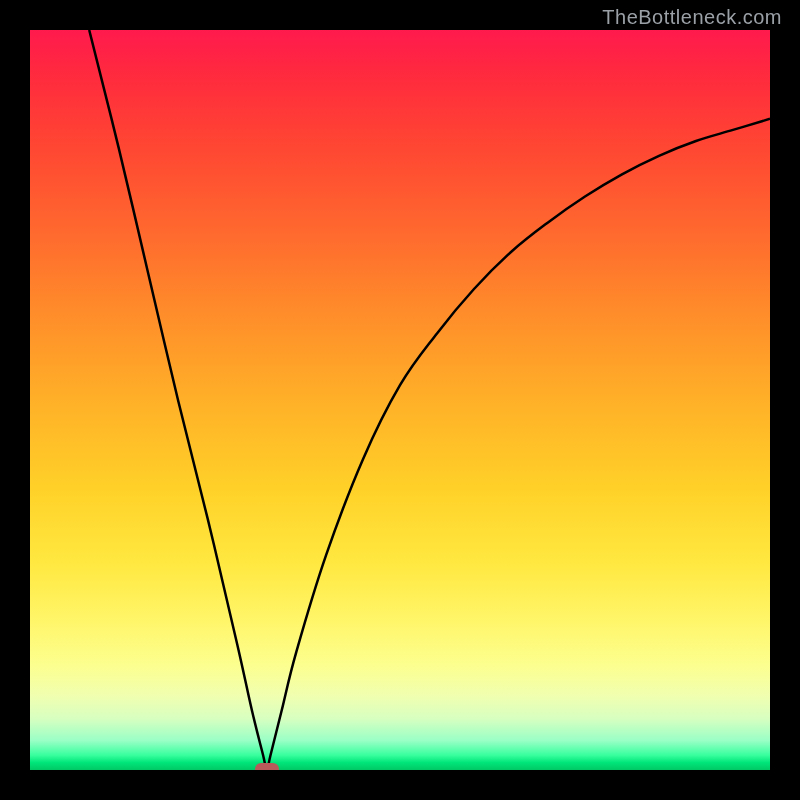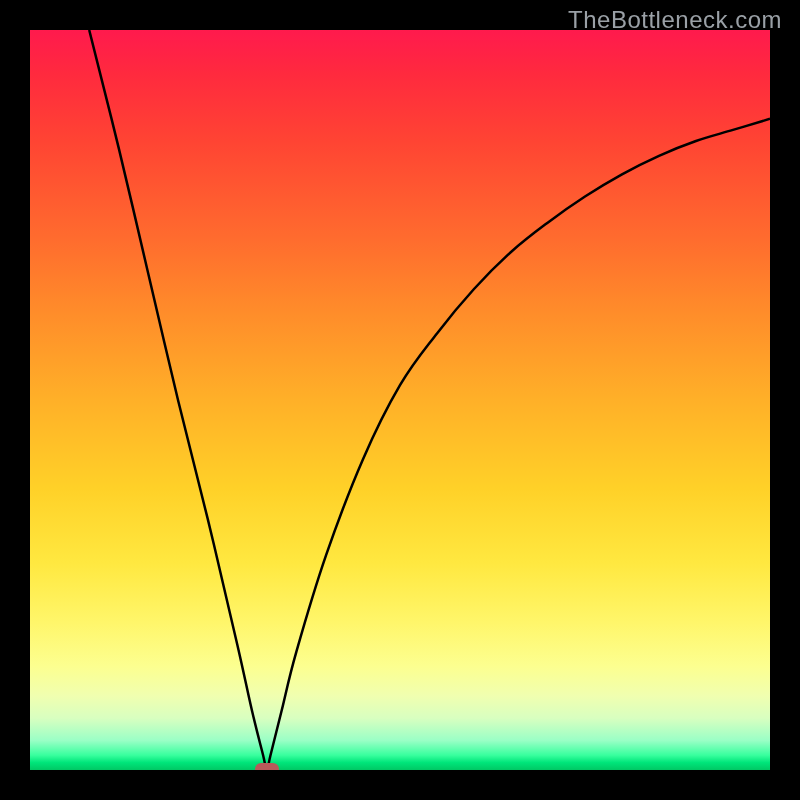--- a/index.html
+++ b/index.html
@@ -54,21 +54,21 @@
     height: 12px;
     border-radius: 6px;
     background: #b85a5a;
     transform: translate(-50%, -50%);
   }
   .watermark {
     position: absolute;
     top: 6px;
     right: 18px;
     color: #9aa0a6;
-    font-size: 24px;
+    font-size: 20px;
     letter-spacing: 0.5px;
     font-weight: 500;
   }
   svg.curve {
     position: absolute;
     left: 0; top: 0;
   }
 </style>
 </head>
 <body>

